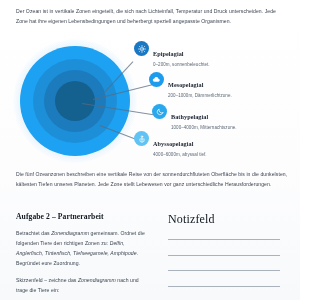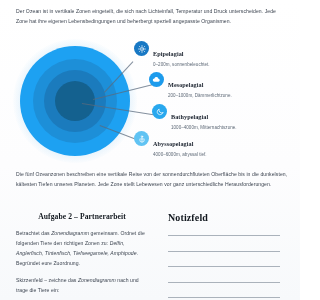--- a/index.html
+++ b/index.html
@@ -101,41 +101,41 @@
   
   .task {
     position: absolute;
     left: 16px; top: 212px; width: 132px;
   }
   .task h2 {
     font-family: "Liberation Serif", serif;
     font-size: 7.6px;
     font-weight: bold;
     color: #12181f;
-    text-align: center;
+    text-align: left;
     letter-spacing: .012em;
     margin-bottom: 8px;
   }
   .task p {
     font-size: 5.1px;
     line-height: 1.95;
     color: #3c4450;
     letter-spacing: .012em;
   }
   .task p + p { margin-top: 7px; }
   .task em { font-style: italic; }
 
   .notes {
     position: absolute;
     left: 168px; top: 212px; width: 118px;
   }
   .notes h2 {
     font-family: "Liberation Serif", serif;
-    font-size: 10px;
-    font-weight: bold;
+    font-size: 12px;
+    font-weight: normal;
     color: #12181f;
     letter-spacing: .012em;
     margin-bottom: 12px;
   }
   .rule {
     width: 112px;
     height: 0;
     border-top: 0.7px solid #aab2bb;
     margin-bottom: 14.5px;
   }

